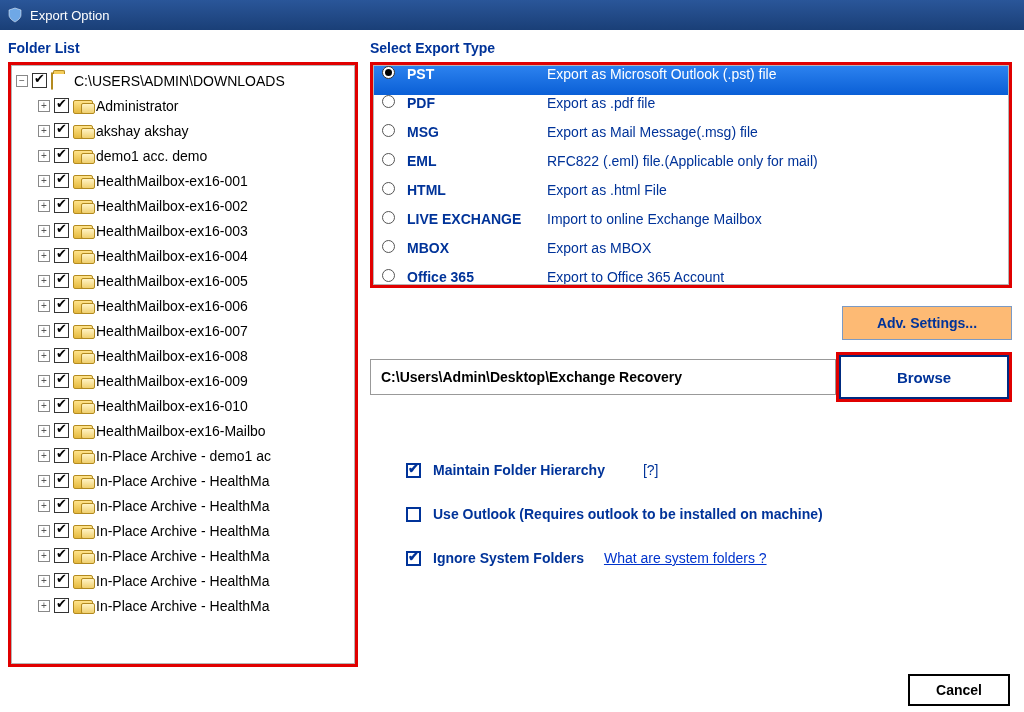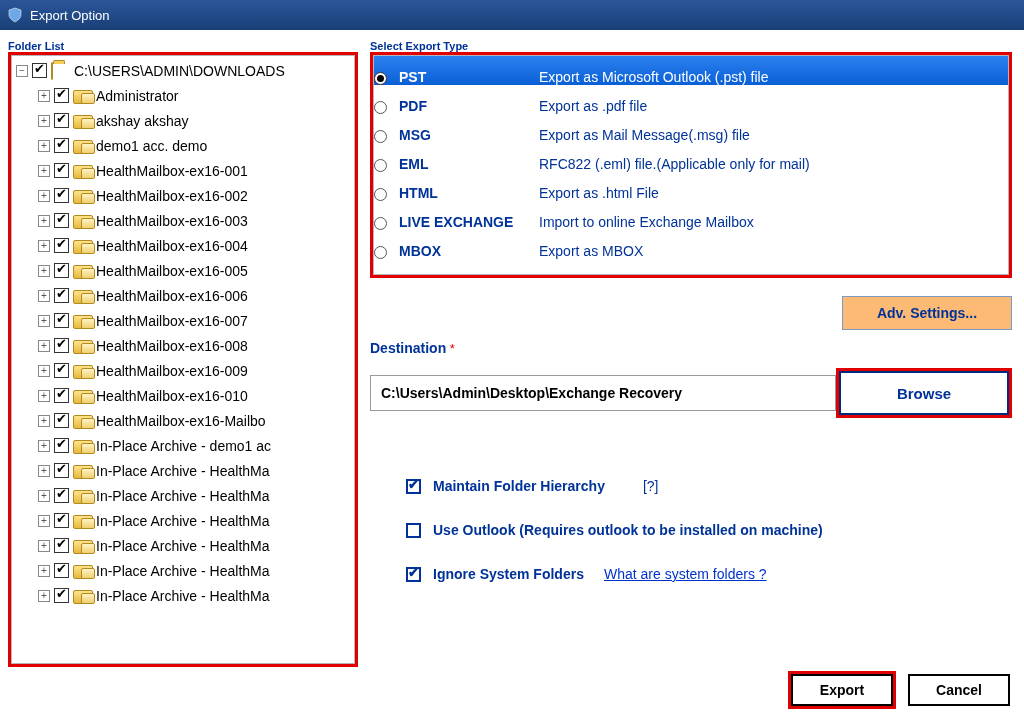--- a/index.html
+++ b/index.html
@@ -7,35 +7,35 @@
 
   .titlebar { height: 30px; background: linear-gradient(to bottom, #2a5699, #1a3f77); color: #fff; display: flex; align-items: center; padding: 12px 6px; font-size: 13px; }
   .titlebar .shield { width: 18px; height: 18px; margin-right: 6px; display: flex; align-items: center; justify-content: center; }
   .titlebar-text { font-weight: 400; }
 
   .content { display: flex; position: absolute; top: 30px; left: 0; right: 0; bottom: 45px; }
 
   .left-panel { width: 358px; display: flex; flex-direction: column; padding: 10px 0 0 8px; }
   .right-panel { flex: 1; padding: 10px 12px 0 12px; }
 
-  .section-title { color: #003399; font-weight: bold; font-size: 11px; }
+  .section-title { color: #003399; font-weight: bold; font-size: 14px; margin-bottom: 6px; }
 
   .folder-list-outer { border: 3px solid #e00000; flex: 1; display: flex; flex-direction: column; overflow: hidden; margin-top: 0px; }
   .folder-list { flex: 1; overflow-x: auto; overflow-y: auto; background: #fff; border: 1px solid #b5b5b5; }
   .tree { white-space: nowrap; padding: 2px; }
   .tree-row { display: flex; align-items: center; height: 25px; font-size: 14px; }
   .tree-row .expander { width: 12px; height: 12px; border: 1px solid #888; background: #fff; font-size: 10px; line-height: 9px; text-align: center; margin: 0 2px; color: #555; cursor: pointer; }
   .tree-row .checkbox { width: 15px; height: 15px; border: 1px solid #333; background: #fff; margin: 0 2px; position: relative; cursor: pointer; }
   .tree-row .checkbox.checked::after { content: "✔"; position: absolute; left: 1px; top: -3px; font-size: 13px; color: #000; }
   .tree-row .folder-icon { width: 20px; height: 16px; margin: 0 3px 0 2px; display: inline-block; }
   .tree-row .label { color: #000; }
 
   .export-type-outer { border: 3px solid #e00000; height: 226px; margin-top: 0px; }
   .export-type-box { background: #fff; border: 1px solid #b5b5b5; height: 100%; overflow-y: auto; position: relative; }
-  .etype-row { display: flex; align-items: flex-end; height: 29px; font-size: 14px; cursor: pointer; }
+  .etype-row { display: flex; align-items: flex-start; height: 29px; padding-left: 8px; font-size: 14px; cursor: pointer; }
   .etype-row.selected { background: linear-gradient(to bottom, #2c82ef, #0a5fd6); color: #fff; }
   .etype-row .radio { width: 13px; height: 13px; border-radius: 50%; border: 1px solid #555; margin-right: 12px; position: relative; background: #fff; }
   .etype-row.selected .radio { border-color: #333; }
   .etype-row .radio.on::after { content: ""; position: absolute; width: 7px; height: 7px; border-radius: 50%; background: #000; left: 2px; top: 2px; }
   .etype-row .name { width: 140px; font-weight: bold; }
   .etype-row .desc { }
   .etype-row:not(.selected) .name { color: #003399; }
   .etype-row:not(.selected) .desc { color: #003399; }
   .etype-row.selected .name, .etype-row.selected .desc { color: #fff; }
 
@@ -270,24 +270,20 @@
             <span class="name">Office 365</span>
             <span class="desc">Export to Office 365 Account</span>
           </div>
         </div>
     </div>
 
     <div class="adv-btn-wrap">
       <button class="adv-btn">Adv. Settings...</button>
     </div>
 
-    <div>
-      <span class="dest-label">Destination</span>
-      <span class="asterisk"> *</span>
-    </div>
     <div class="dest-row">
       <input class="dest-input" value="C:\Users\Admin\Desktop\Exchange Recovery" style="">
       <div class="browse-outer">
         <button class="browse-btn">Browse</button>
       </div>
     </div>
 
     <div class="opts">
       <div class="opt-row">
         <span class="chk checked"></span>
@@ -301,17 +297,14 @@
       <div class="opt-row" style="margin-bottom:10px;">
         <span class="chk checked"></span>
         <span class="lbl">Ignore System Folders</span>
         <span class="link">What are system folders ?</span>
       </div>
     </div>
   </div>
 </div>
 
 <div class="footer">
-  <span class="export-btn-outer">
-    <button class="footer-btn">Export</button>
-  </span>
   <button class="footer-btn">Cancel</button>
 </div>
 
 </body></html>

